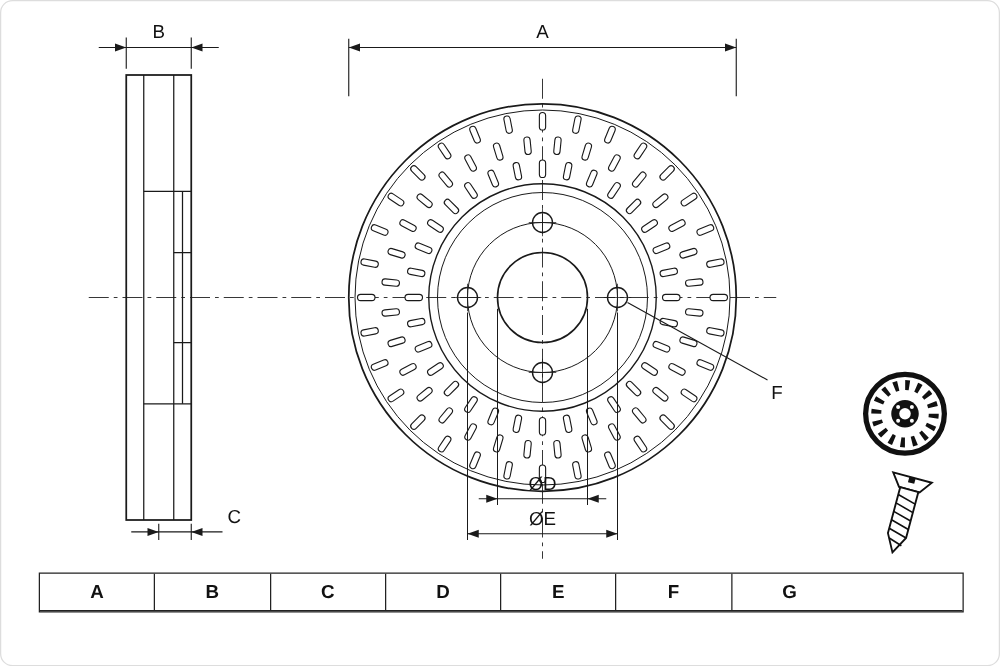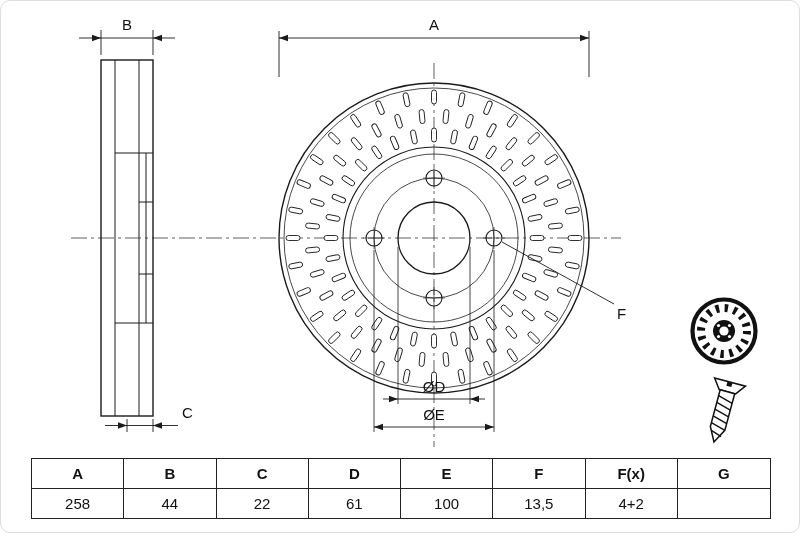--- a/index.html
+++ b/index.html
@@ -235,27 +235,16 @@
   </svg>
 
   <div class="spec-table">
     <div class="tr th-row">
       <div class="td th">A</div>
       <div class="td th">B</div>
       <div class="td th">C</div>
       <div class="td th">D</div>
       <div class="td th">E</div>
       <div class="td th">F</div>
-      <div class="td th">F(x)</div>
       <div class="td th">G</div>
-    </div>
-    <div class="tr">
-      <div class="td">258</div>
-      <div class="td">44</div>
-      <div class="td">22</div>
-      <div class="td">61</div>
-      <div class="td">100</div>
-      <div class="td">13,5</div>
-      <div class="td">4+2</div>
-      <div class="td"></div>
     </div>
   </div>
 </div>
 
 </body></html>

